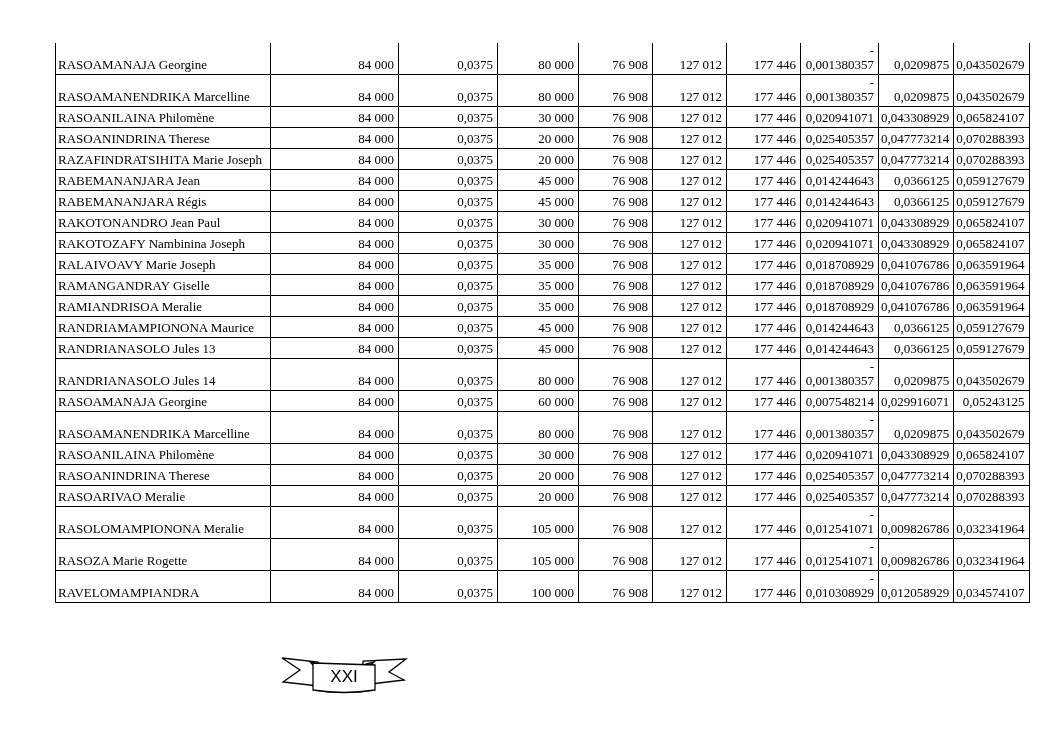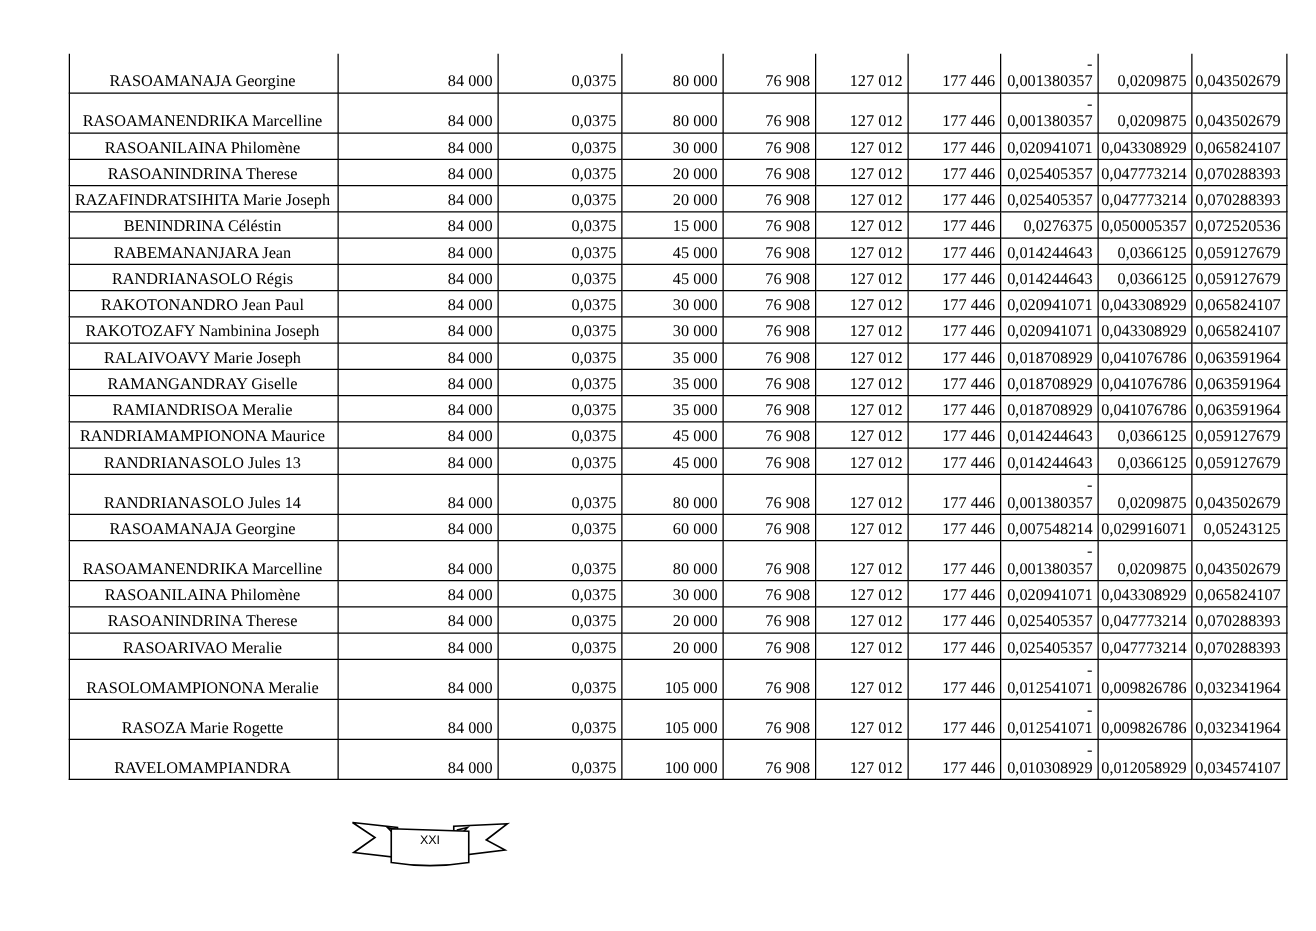--- a/index.html
+++ b/index.html
@@ -30,39 +30,39 @@
     font-family: "Liberation Serif", serif;
     font-size: 13px;
     line-height: 14px;
     color: #000000;
     vertical-align: bottom;
     white-space: nowrap;
     padding: 1px 4px 2px 2px;
   }
   table.doc-table tr { height: 21px; }
   table.doc-table tr:first-child td { border-top: none; }
-  td.name { text-align: center; padding-left: 3px; }
+  td.name { text-align: left; padding-left: 3px; }
   td.num  { text-align: right; }
   td .minus { text-align: right; }
   .banner-wrap {
     position: absolute;
     left: 278px;
     top: 652px;
     width: 140px;
     height: 52px;
   }
   .banner-wrap svg { display: block; }
   .banner-label {
     position: absolute;
     left: 35px;
     top: 15px;
     width: 62px;
     text-align: center;
     font-family: "Liberation Sans", sans-serif;
-    font-size: 10px;
+    font-size: 17px;
     color: #000000;
   }
 </style>
 </head>
 <body>
 
 <div class="page">
 
   <table class="doc-table">
     <colgroup>
@@ -138,45 +138,33 @@
           <td class="num">0,0375</td>
           <td class="num">20 000</td>
           <td class="num">76 908</td>
           <td class="num">127 012</td>
           <td class="num">177 446</td>
           <td class="num">0,025405357</td>
           <td class="num">0,047773214</td>
           <td class="num">0,070288393</td>
         </tr>
         <tr>
-          <td class="name">BENINDRINA Céléstin</td>
-          <td class="num">84 000</td>
-          <td class="num">0,0375</td>
-          <td class="num">15 000</td>
-          <td class="num">76 908</td>
-          <td class="num">127 012</td>
-          <td class="num">177 446</td>
-          <td class="num">0,0276375</td>
-          <td class="num">0,050005357</td>
-          <td class="num">0,072520536</td>
-        </tr>
-        <tr>
           <td class="name">RABEMANANJARA Jean</td>
           <td class="num">84 000</td>
           <td class="num">0,0375</td>
           <td class="num">45 000</td>
           <td class="num">76 908</td>
           <td class="num">127 012</td>
           <td class="num">177 446</td>
           <td class="num">0,014244643</td>
           <td class="num">0,0366125</td>
           <td class="num">0,059127679</td>
         </tr>
         <tr>
-          <td class="name">RANDRIANASOLO Régis</td>
+          <td class="name">RABEMANANJARA Régis</td>
           <td class="num">84 000</td>
           <td class="num">0,0375</td>
           <td class="num">45 000</td>
           <td class="num">76 908</td>
           <td class="num">127 012</td>
           <td class="num">177 446</td>
           <td class="num">0,014244643</td>
           <td class="num">0,0366125</td>
           <td class="num">0,059127679</td>
         </tr>

